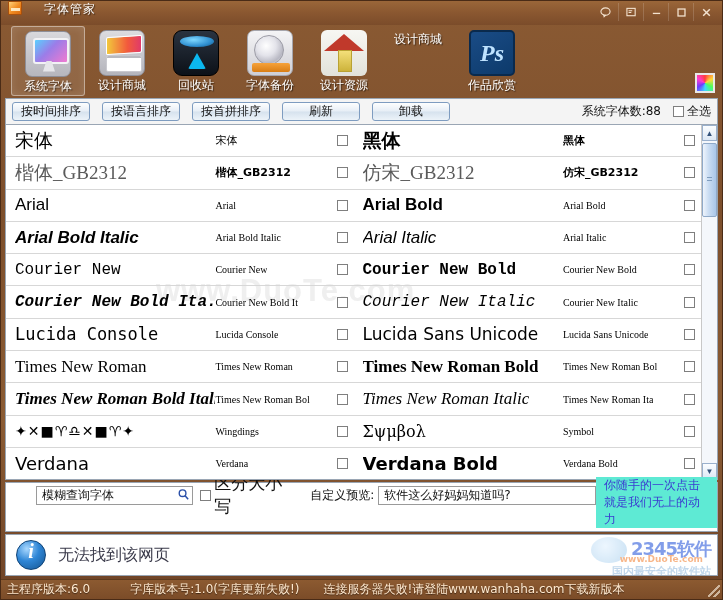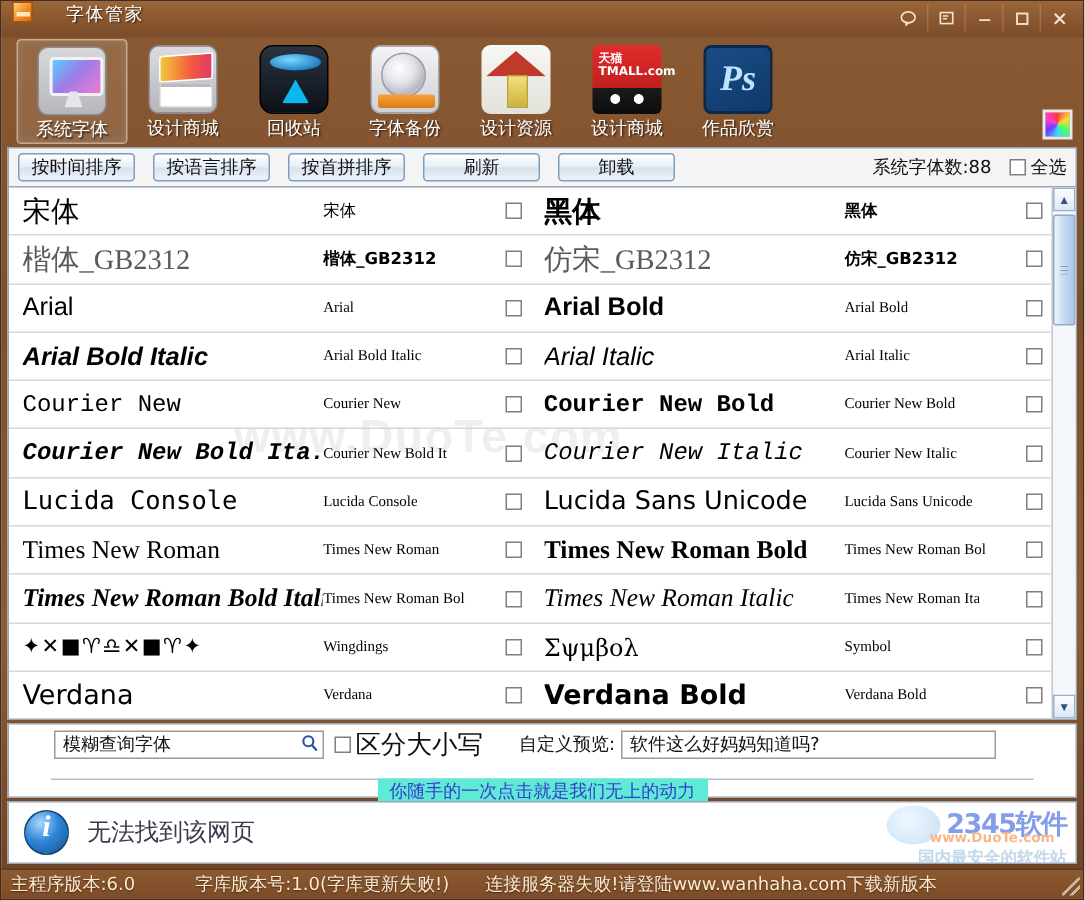--- a/index.html
+++ b/index.html
@@ -273,21 +273,21 @@
   }
   .sb-thumb:after {
     content:""; position:absolute; left:4px; right:4px; top:33px; height:6px;
     background: repeating-linear-gradient(180deg,#7f9dbe 0 1px,transparent 1px 3px);
   }
 
   
   #searchpanel {
     margin:2px 4px 0; height:50px; background:#fff;
     border:1px solid #9aa6b4;
-    display:flex; flex-direction:column; justify-content:center;
+    display:flex; flex-direction:row; justify-content:center;
   }
   #searchrow { display:flex; align-items:center; height:24px; padding-left:30px; gap:0; }
   #searchbox {
     width:180px; height:19px; border:1px solid #9a9a9a; background:#fff;
     display:flex; align-items:center; padding:0 2px 0 5px; position:relative;
   }
   #searchbox .sv { font-size:12px; color:#111; font-family:"DejaVu Sans","Liberation Sans",sans-serif; }
   #searchicon { margin-left:auto; color:#2a4fa8; font-size:12px; line-height:1; }
   #casechk { display:flex; align-items:center; gap:3px; margin-left:7px; font-size:17px; color:#111;
     font-family:"DejaVu Sans","Liberation Sans",sans-serif; }
@@ -410,23 +410,20 @@
     </div>
     <div class="tool">
       <div class="ic ic-cd"></div>
       <div class="lbl">字体备份</div>
     </div>
     <div class="tool">
       <div class="ic ic-home"></div>
       <div class="lbl">设计资源</div>
     </div>
     <div class="tool">
-      <div class="ic ic-tm">
-        <div class="tmtxt"><span>天猫</span><br><span>TMALL.com</span></div>
-      </div>
       <div class="lbl">设计商城</div>
     </div>
     <div class="tool">
       <div class="ic ic-ps">
         <div class="pstxt">Ps</div>
       </div>
       <div class="lbl">作品欣赏</div>
     </div>
     <div id="palette"></div>
   </div>

